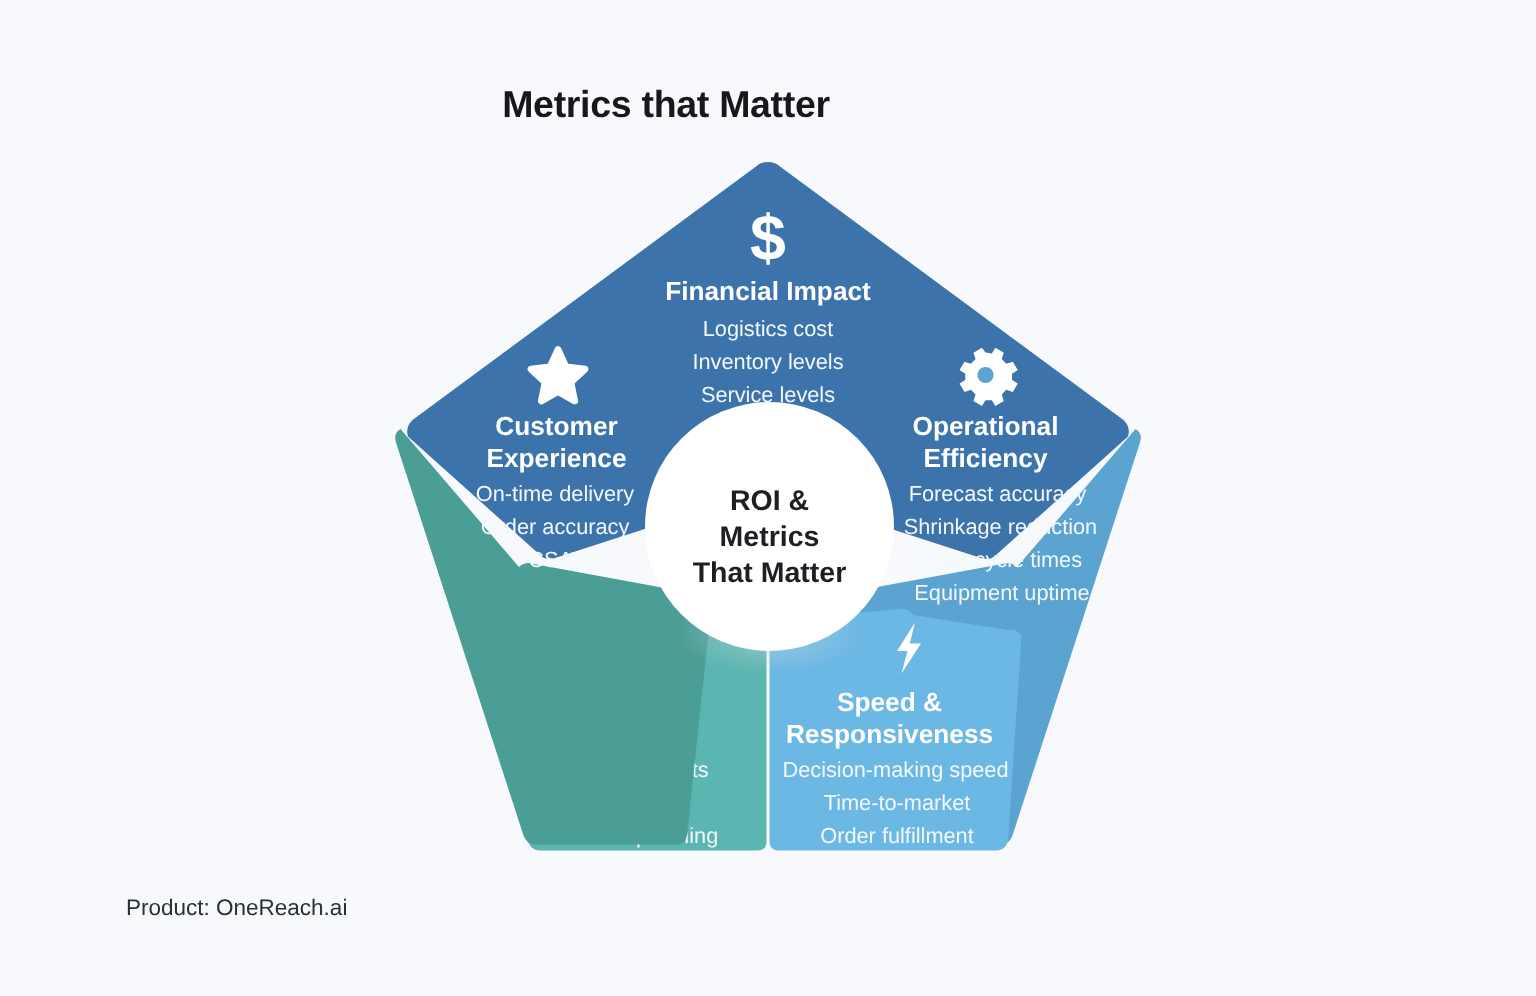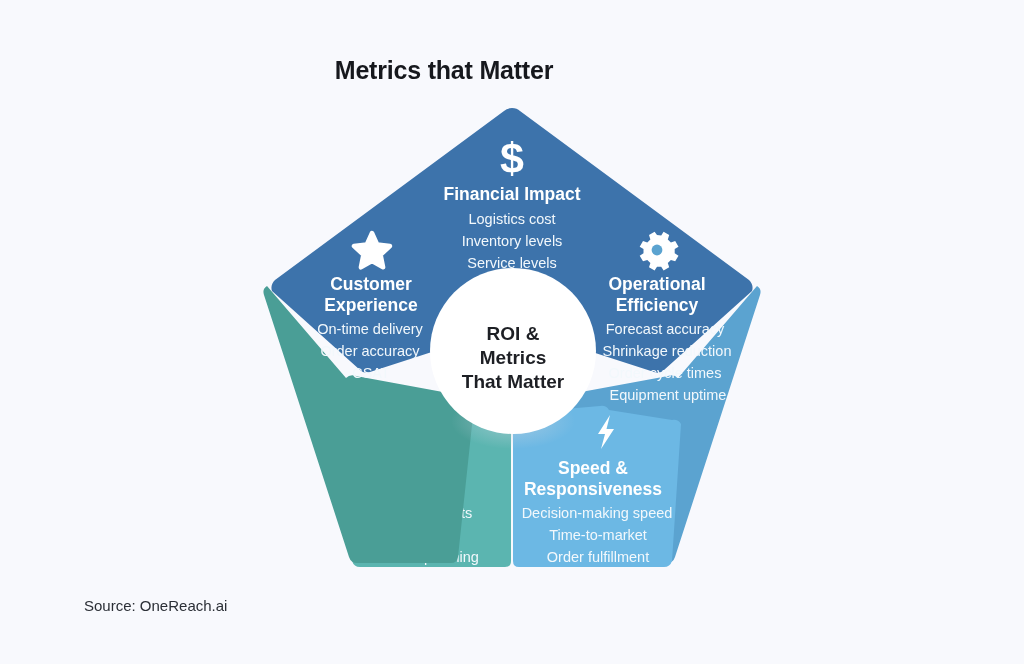--- a/index.html
+++ b/index.html
@@ -157,13 +157,13 @@
     <g>
       <ellipse cx="513" cy="325" rx="62" ry="28" fill="url(#hub-shadow)"></ellipse>
       <circle cx="513" cy="255" r="83" fill="#ffffff"></circle>
       <text class="hub-line" x="513" y="244" text-anchor="middle">ROI &amp;</text>
       <text class="hub-line" x="513" y="268" text-anchor="middle">Metrics</text>
       <text class="hub-line" x="513" y="292" text-anchor="middle">That Matter</text>
     </g>
   </svg>
 </div>
 
-<div id="source-note">Source: OneReach.ai</div>
+<div id="source-note">Product: OneReach.ai</div>
 
 </body></html>

